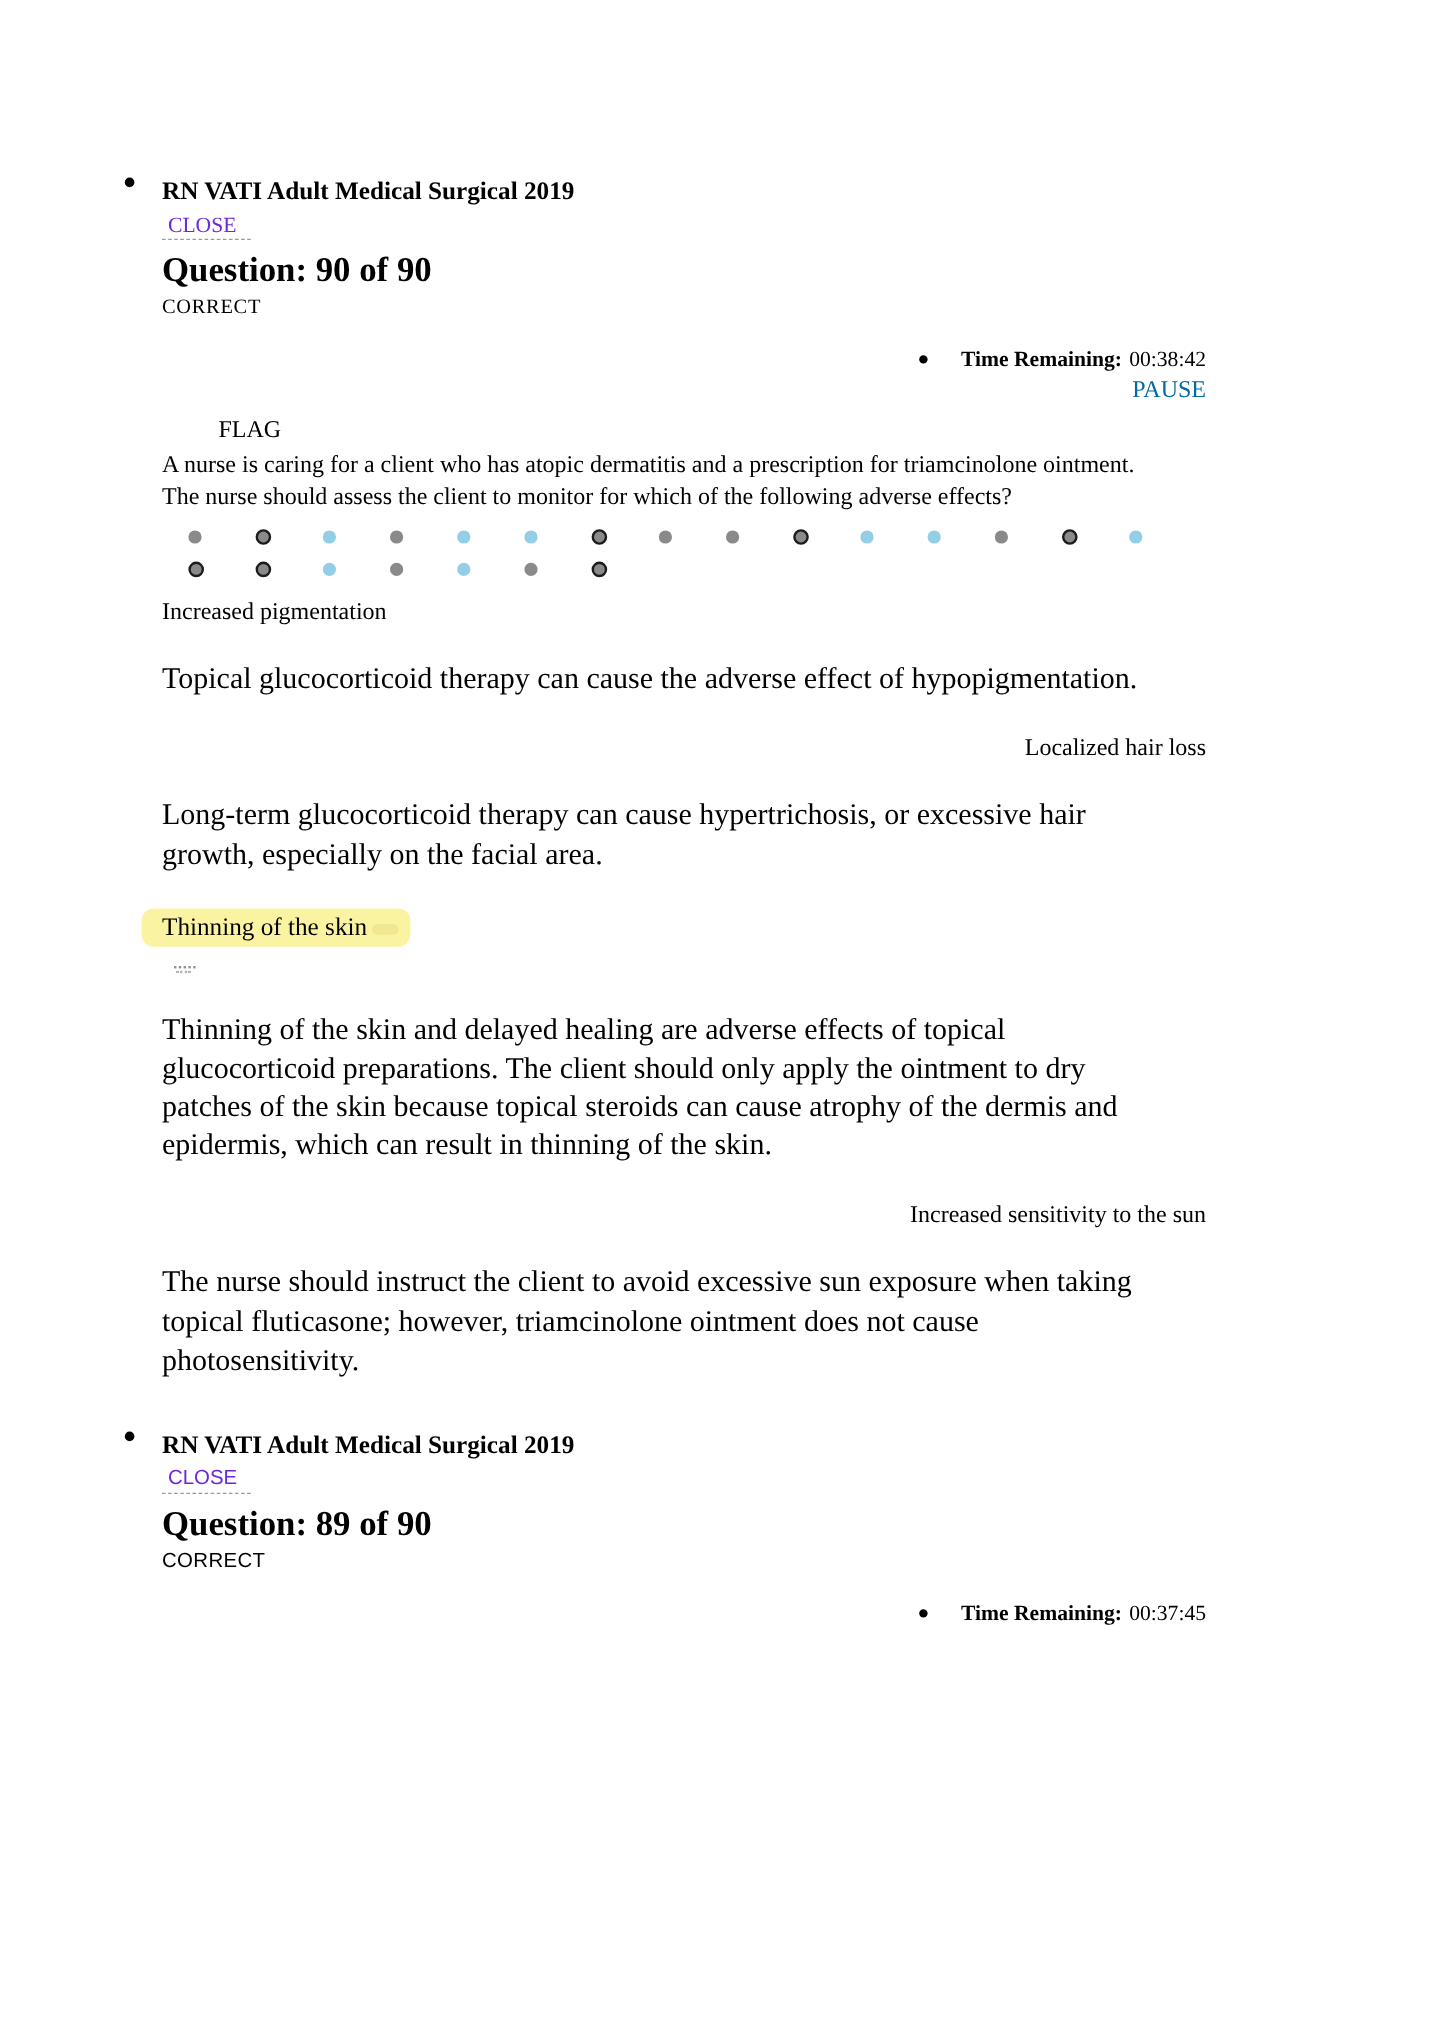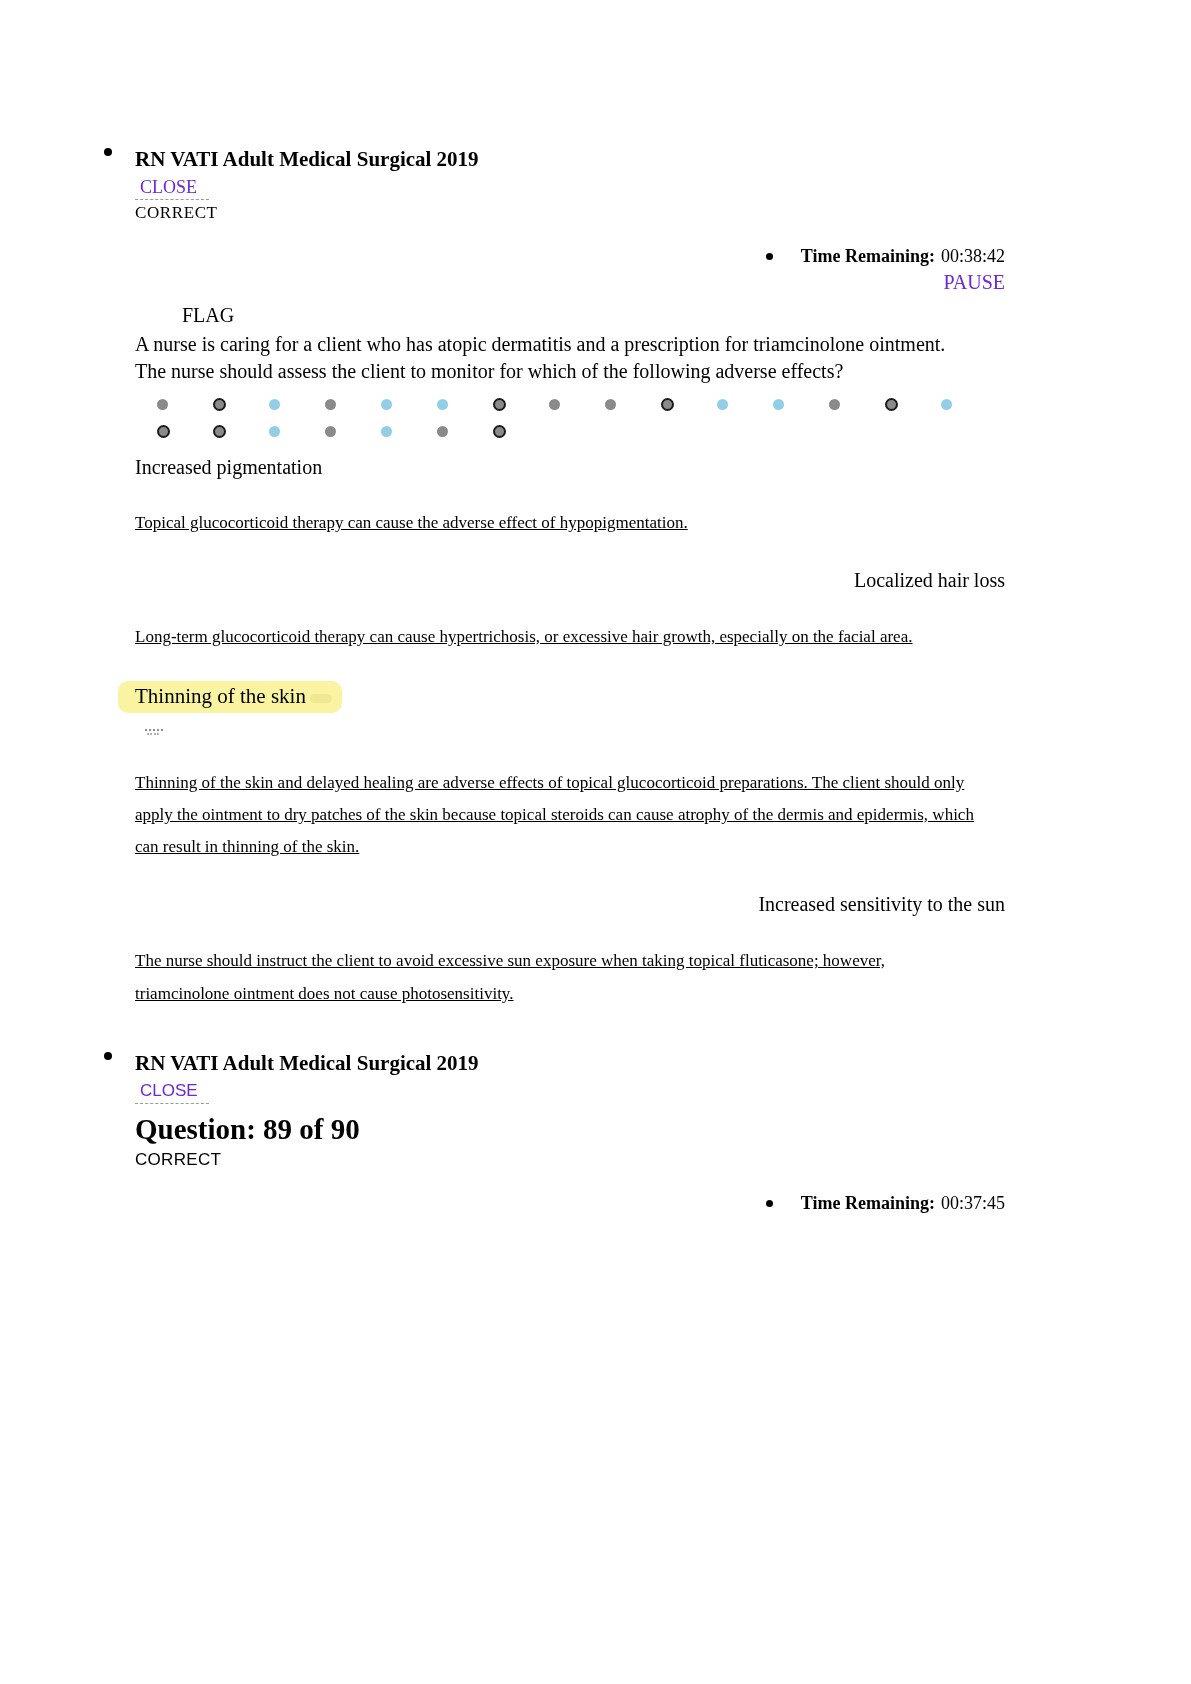--- a/index.html
+++ b/index.html
@@ -52,21 +52,21 @@
     display: flex; justify-content: flex-end; align-items: center;
     font-size: 18px; line-height: 26px;
   }
   .timer-bullet {
     width: 7px; height: 7px; border-radius: 50%; background: #000;
     display: inline-block; margin-right: 28px; flex: 0 0 auto;
   }
   .timer-label { font-weight: bold; }
   .timer-value { margin-left: 6px; }
   .pause-line { text-align: right; font-size: 20px; line-height: 27px; }
-  .pause-link { color: #6d28d9; text-decoration: none; cursor: pointer; }
+  .pause-link { color: #0369a1; text-decoration: none; cursor: pointer; }
 
   .flag { margin-top: 6px; font-size: 20px; line-height: 26px; cursor: pointer; margin-left: 47px; }
 
   .question-text {
     margin-top: 3px; width: 830px;
     font-size: 20px; line-height: 27px;
   }
 
   .dots-row { margin-top: 0; padding-left: 22px; height: 27px; display: flex; align-items: center; }
   .dots-row.first { margin-top: 6px; }
@@ -79,21 +79,21 @@
   .dot.ring {
     background: var(--dot-gray, #9a9a9a);
     border: 2px solid var(--dot-ring, #1c1c1c);
     width: 13px; height: 13px; margin-right: 43px;
   }
 
   .option-label { margin-top: 9px; font-size: 20px; line-height: 27px; }
   .option-label.spaced { margin-top: 28px; text-align: right; }
   .rationale {
     margin-top: 26px; width: 848px;
-    font-size: 17px; line-height: 32px; text-decoration: underline;
+    font-size: 25px; line-height: 32px;
   }
   .rationale.tall { line-height: 33px; }
 
   .highlight-wrap { margin-top: 28px; }
   .highlight {
     display: inline-block;
     margin-left: -17px; padding: 3px 10px 4px 17px;
     background: var(--highlight-bg, #faf3a1);
     border-radius: 10px;
     font-size: 21px; line-height: 25px;
@@ -115,20 +115,21 @@
 <div class="page">
 
   <div class="section section-1">
     <span class="li-bullet"></span>
 
     <div class="card-title">RN VATI Adult Medical Surgical 2019</div>
 
     <a class="close-link">CLOSE</a>
     <div class="close-underline"></div>
 
+    <div class="question-number">Question: 90 of 90</div>
     <div class="status">CORRECT</div>
 
     <div class="timers">
       <div class="timer-line">
         <span class="timer-bullet"></span>
         <span class="timer-label">Time Remaining:</span>
         <span class="timer-value">00:38:42</span>
       </div>
       <div class="pause-line">
         <a class="pause-link">PAUSE</a>

